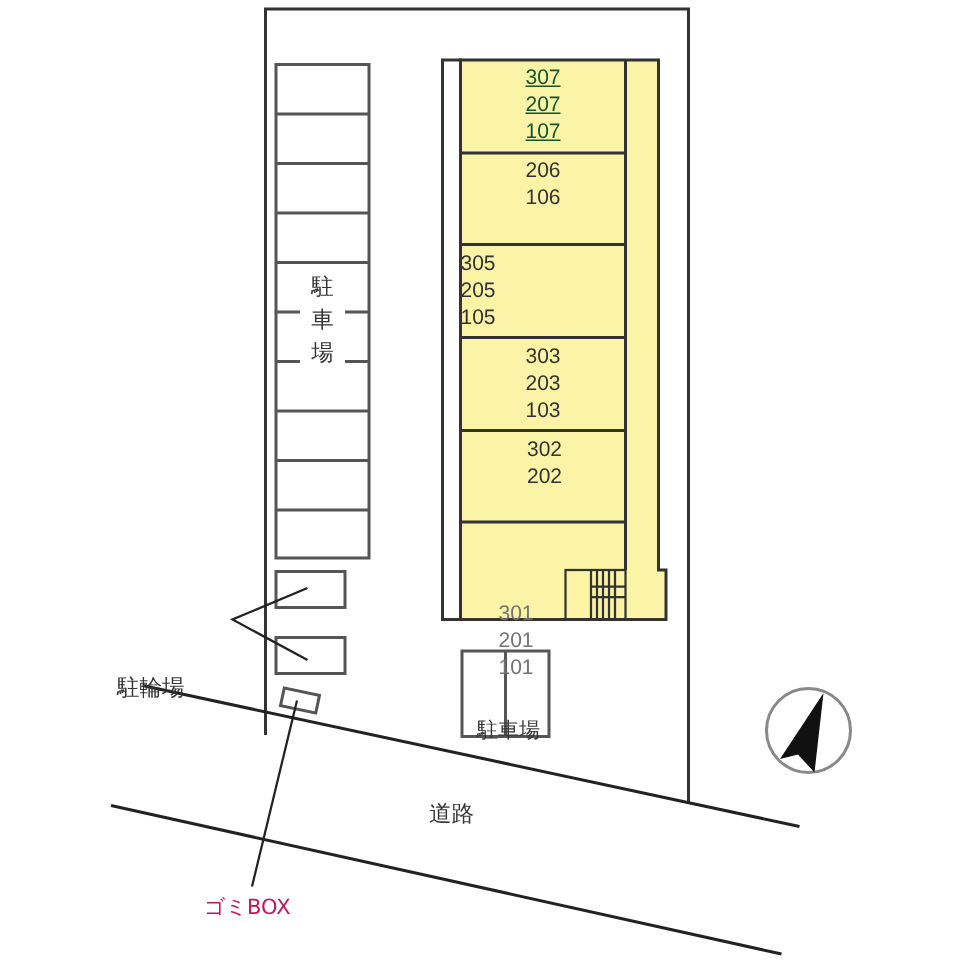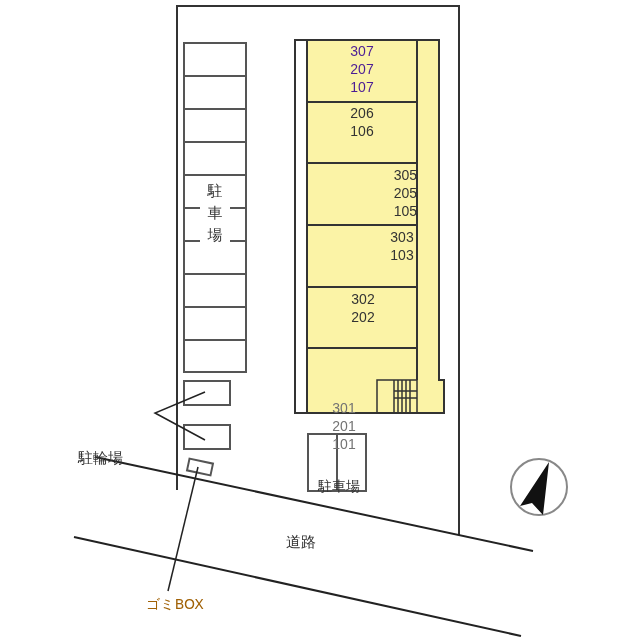--- a/index.html
+++ b/index.html
@@ -65,36 +65,37 @@
     <line x1="337" y1="434" x2="337" y2="491"></line>
   </g>
 
   <g>
     <circle cx="539" cy="487" r="28" fill="#fff" stroke="#888" stroke-width="2"></circle>
     <polygon points="549,462 520,506 532,503 543,515" fill="#111"></polygon>
   </g>
 </svg>
 
 <div>
-  <div style="position:absolute;left:307px;top:42px;width:110px;text-align:center;font:14px/18px 'Liberation Sans',sans-serif;color:#4c1d95;">
+  <div style="position:absolute;left:307px;top:42px;width:110px;text-align:center;font:14px/18px 'Liberation Sans',sans-serif;color:#14532d;text-decoration:underline;">
     <div>307</div>
     <div>207</div>
     <div>107</div>
   </div>
   <div style="position:absolute;left:307px;top:104px;width:110px;text-align:center;font:14px/18px 'Liberation Sans',sans-serif;color:#333;">
     <div>206</div>
     <div>106</div>
   </div>
-  <div style="position:absolute;left:307px;top:166px;width:110px;text-align:right;font:14px/18px 'Liberation Sans',sans-serif;color:#333;">
+  <div style="position:absolute;left:307px;top:166px;width:110px;text-align:left;font:14px/18px 'Liberation Sans',sans-serif;color:#333;">
     <div>305</div>
     <div>205</div>
     <div>105</div>
   </div>
-  <div style="position:absolute;left:307px;top:228px;width:110px;text-align:center;font:14px/18px 'Liberation Sans',sans-serif;color:#333;padding-left:40px;">
+  <div style="position:absolute;left:307px;top:228px;width:110px;text-align:center;font:14px/18px 'Liberation Sans',sans-serif;color:#333;">
     <div>303</div>
+    <div>203</div>
     <div>103</div>
   </div>
   <div style="position:absolute;left:307px;top:290px;width:112px;text-align:center;font:14px/18px 'Liberation Sans',sans-serif;color:#333;">
     <div>302</div>
     <div>202</div>
   </div>
   <div style="position:absolute;left:324px;top:352px;width:40px;text-align:center;font:14px/18px 'Liberation Sans',sans-serif;color:#737373;margin-top:47px;">
     <div>301</div>
     <div>201</div>
     <div>101</div>
@@ -106,13 +107,13 @@
   <div>車</div>
   <div>場</div>
 </div>
 
 <div style="position:absolute;left:78px;top:401px;font:15px 'DejaVu Sans',sans-serif;color:#333;margin-top:48px;">駐輪場</div>
 
 <div style="position:absolute;left:310px;top:478px;width:58px;text-align:center;font:14px 'DejaVu Sans',sans-serif;color:#333;white-space:nowrap;">駐車場</div>
 
 <div style="position:absolute;left:286px;top:533px;font:15px 'DejaVu Sans',sans-serif;color:#333;">道路</div>
 
-<div style="position:absolute;left:136px;top:596px;font:14px 'DejaVu Sans',sans-serif;color:#a16207;margin-left:10px;">ゴミBOX</div>
+<div style="position:absolute;left:136px;top:596px;font:14px 'DejaVu Sans',sans-serif;color:#be185d;">ゴミBOX</div>
 
 </body></html>

